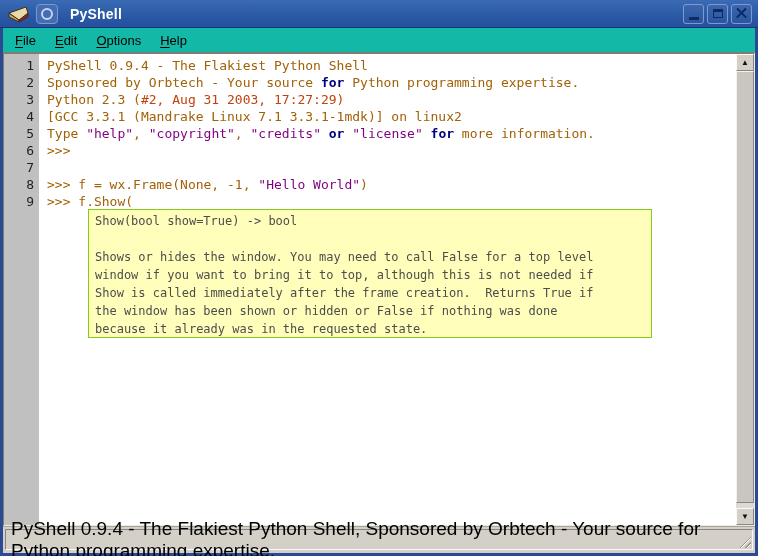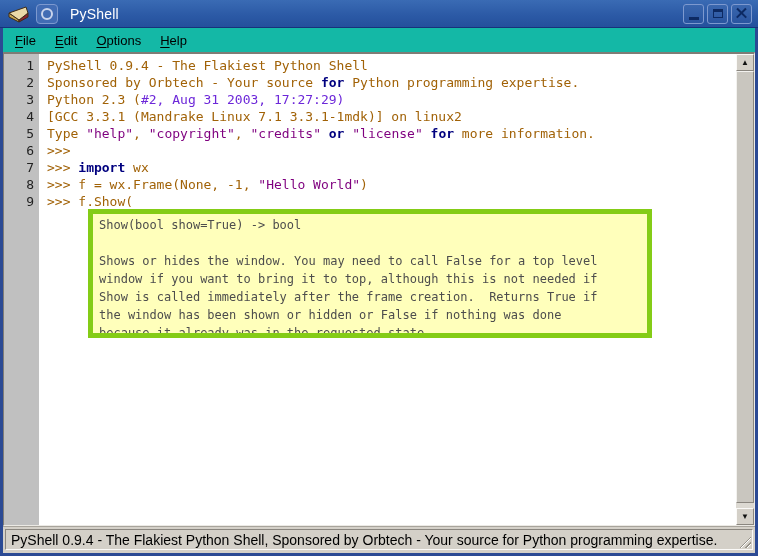--- a/index.html
+++ b/index.html
@@ -7,21 +7,21 @@
   .window{width:758px;height:556px;box-sizing:border-box;background:#2b4a94;display:flex;flex-direction:column;padding-bottom:3px;}
 
   
   .titlebar{flex:0 0 28px;height:28px;box-sizing:border-box;display:flex;align-items:center;
     background:linear-gradient(to bottom,#3a6bb4 0%,#2c5aa6 55%,#24509c 100%);
     border-bottom:1px solid #17327a;padding:0 6px 0 8px;}
   .app-icon{width:22px;height:18px;flex:0 0 auto;}
   .menu-circle-btn{width:20px;height:18px;flex:0 0 auto;background:#426cb4;border:1px solid #7d99cf;border-radius:4px;
     display:flex;align-items:center;justify-content:center;margin-left:6px;cursor:default;}
   .menu-circle-btn i{display:block;width:8px;height:8px;border:2px solid #c9d4ec;border-radius:50%;}
-  .title{color:#ffffff;font-weight:normal;font-size:14px;margin-left:12px;flex:1 1 auto;letter-spacing:.2px;}
+  .title{color:#ffffff;font-weight:bold;font-size:14px;margin-left:12px;flex:1 1 auto;letter-spacing:.2px;}
   .winbtn{width:21px;height:20px;box-sizing:border-box;border:1px solid #7d99cf;border-radius:3px;
     background:linear-gradient(#3a67ae,#2a55a0);margin-left:3px;display:flex;align-items:center;justify-content:center;}
   .g-min{width:10px;height:3px;background:#0d2a63;margin-top:10px;}
   .g-max{width:10px;height:9px;border:1px solid #0d2a63;border-top-width:3px;box-sizing:border-box;}
   .g-close{position:relative;width:11px;height:11px;}
   .g-close::before,.g-close::after{content:"";position:absolute;left:-1px;top:4px;width:13px;height:2.4px;background:#0d2a63;}
   .g-close::before{transform:rotate(45deg);} .g-close::after{transform:rotate(-45deg);}
 
   
   .menubar{flex:0 0 24px;margin:0 3px;background:#14b8a6;display:flex;align-items:center;
@@ -34,43 +34,43 @@
     border-top:2px solid #7f7c76;border-left:1px solid #7f7c76;border-right:1px solid #eceae5;border-bottom:1px solid #eceae5;}
   .gutter{position:absolute;left:0;top:0;bottom:0;width:35px;background:#c0c0c0;}
   .shell{position:absolute;left:0;top:0;right:18px;bottom:0;padding-top:3px;
     font-family:"DejaVu Sans Mono",monospace;font-size:13px;}
   .row{display:flex;height:17px;line-height:17px;white-space:pre;}
   .num{flex:0 0 35px;box-sizing:border-box;text-align:right;padding-right:5px;color:#222222;}
   .code{padding-left:8px;color:#000000;}
   .sp{color:#a16207;}
   .sk{color:#00007f;font-weight:bold;}
   .ss{color:#7f007f;}
-  .sc{color:#6d28d9;}
+  .sc{color:#c2410c;}
 
   
   .calltip{position:absolute;left:84px;top:155px;width:564px;height:129px;box-sizing:border-box;z-index:5;
-    background:#ffffbb;border:5px solid #84cc16;color:#4d4d4d;
+    background:#ffffbb;border:1px solid #84cc16;color:#4d4d4d;
     font-family:"DejaVu Sans Mono",monospace;font-size:12px;padding:2px 6px;overflow:hidden;}
   .ctline{height:18px;line-height:18px;white-space:pre;min-height:18px;}
 
   
   .scrollbar{position:absolute;top:0;right:0;bottom:0;width:18px;background:#dcd9d2;}
   .sb-btn{position:absolute;left:0;width:18px;height:17px;box-sizing:border-box;background:#d4d0c8;
     border:1px solid;border-color:#fbfaf8 #8a867f #8a867f #fbfaf8;
     display:flex;align-items:center;justify-content:center;font-size:8px;color:#111111;line-height:1;}
   .sb-up{top:0;}
   .sb-down{bottom:0;}
   .sb-thumb{position:absolute;left:0;top:17px;width:18px;height:432px;box-sizing:border-box;background:#c9c6bf;
     border:1px solid;border-color:#f3f2ef #8a867f #8a867f #f3f2ef;}
 
   
   .statusbar{flex:0 0 27px;margin:0 3px;box-sizing:border-box;background:#d4d0c8;
     border-top:1px solid #a8a49c;padding:2px;}
   .status-field{height:21px;box-sizing:border-box;border:1px solid;border-color:#8a867f #fbfaf8 #fbfaf8 #8a867f;
-    display:flex;align-items:center;padding:0 5px;font-size:14px;color:#000000;position:relative;background:#d4d0c8;}
+    display:flex;align-items:center;padding:0 5px;font-size:19px;color:#000000;position:relative;background:#d4d0c8;}
   .grip{position:absolute;right:1px;bottom:1px;width:13px;height:13px;
     background:repeating-linear-gradient(135deg,rgba(0,0,0,0) 0 2px,#969288 2px 3px,#ffffff 3px 4px);
     clip-path:polygon(100% 0,100% 100%,0 100%);}
 </style>
 </head>
 <body>
 
 <div class="window">
 
   <div class="titlebar">
@@ -103,21 +103,21 @@
 
   <div class="client">
     <div class="gutter"></div>
     <div class="shell">
         <div class="row"><span class="num">1</span><span class="code"><span class="sp">PyShell 0.9.4 - The Flakiest Python Shell</span></span></div>
         <div class="row"><span class="num">2</span><span class="code"><span class="sp">Sponsored by Orbtech - Your source </span><span class="sk">for</span><span class="sp"> Python programming expertise.</span></span></div>
         <div class="row"><span class="num">3</span><span class="code"><span class="sp">Python 2.3 (</span><span class="sc">#2, Aug 31 2003, 17:27:29)</span></span></div>
         <div class="row"><span class="num">4</span><span class="code"><span class="sp">[GCC 3.3.1 (Mandrake Linux 7.1 3.3.1-1mdk)] on linux2</span></span></div>
         <div class="row"><span class="num">5</span><span class="code"><span class="sp">Type </span><span class="ss">"help"</span><span class="sp">, </span><span class="ss">"copyright"</span><span class="sp">, </span><span class="ss">"credits"</span><span class="sp"> </span><span class="sk">or</span><span class="sp"> </span><span class="ss">"license"</span><span class="sp"> </span><span class="sk">for</span><span class="sp"> more information.</span></span></div>
         <div class="row"><span class="num">6</span><span class="code"><span class="sp">&gt;&gt;&gt; </span></span></div>
-        <div class="row"><span class="num">7</span><span class="code"><span class="sp">&gt;&gt;&gt; </span><span class="sk">import</span><span class="sp"> wx</span></span></div>
+        <div class="row"><span class="num">7</span></div>
         <div class="row"><span class="num">8</span><span class="code"><span class="sp">&gt;&gt;&gt; f = wx.Frame(None, -1, </span><span class="ss">"Hello World"</span><span class="sp">)</span></span></div>
         <div class="row"><span class="num">9</span><span class="code"><span class="sp">&gt;&gt;&gt; f.Show(</span></span></div>
       </div>
     <div class="calltip">
       <div>
           <div class="ctline">Show(bool show=True) -&gt; bool</div>
           <div class="ctline"></div>
           <div class="ctline">Shows or hides the window. You may need to call False for a top level</div>
           <div class="ctline">window if you want to bring it to top, although this is not needed if</div>
           <div class="ctline">Show is called immediately after the frame creation.  Returns True if</div>

